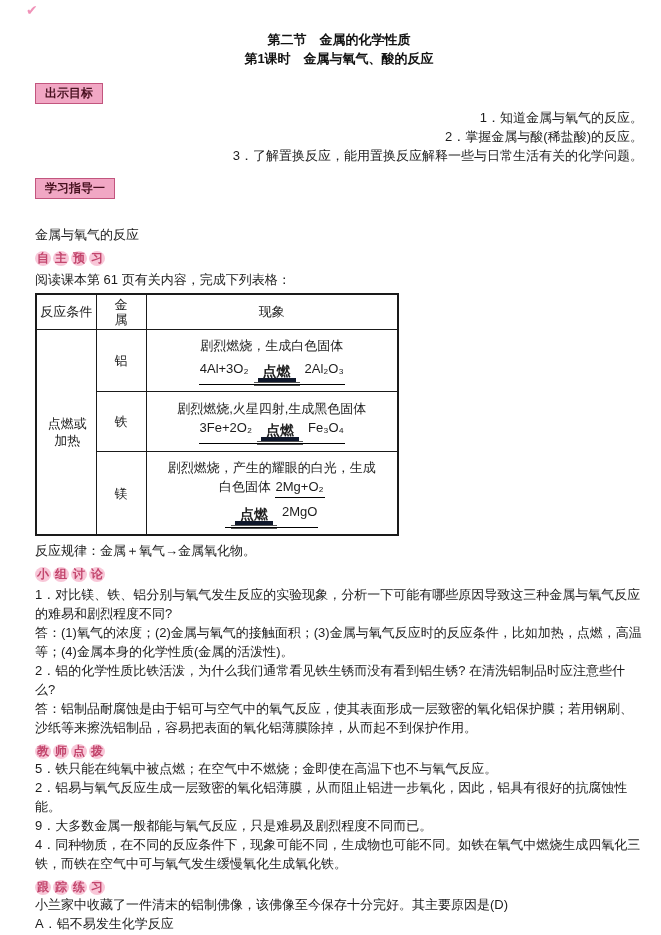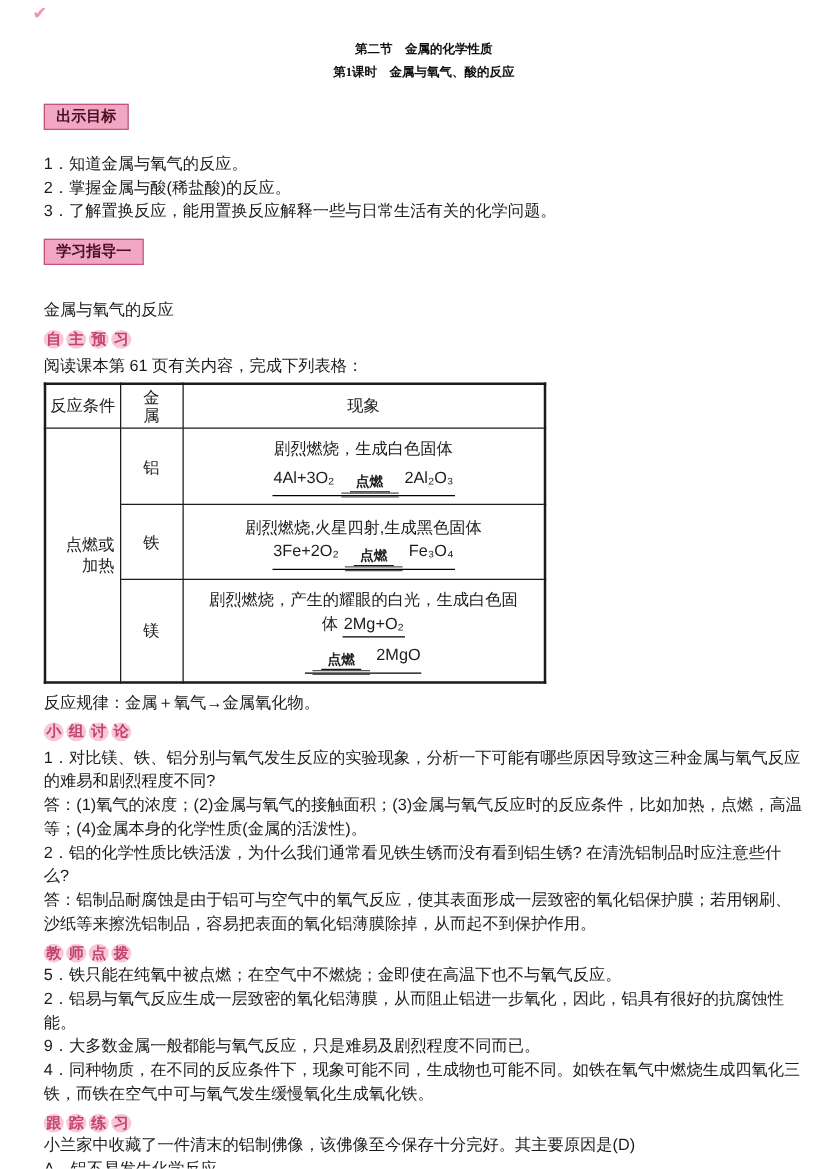--- a/index.html
+++ b/index.html
@@ -11,77 +11,77 @@
     font-family:"Liberation Sans","DejaVu Sans",sans-serif;
     color:#1c1c1c;
     font-size:13px;
     overflow:hidden;
   }
   .checkmark {
     position:absolute; left:26px; top:2px;
     color:#f092b8; font-size:14px; font-weight:bold;
   }
   .content { padding:30px 18px 0 35px; }
-  .titles { text-align:center; font-weight:bold; font-size:10px; line-height:19px; color:#111;font-family:Liberation Serif, serif; }
+  .titles { text-align:center; font-weight:bold; font-size:13px; line-height:19px; color:#111; }
   .pink-box {
     display:inline-block;
     background:#f1a7c4;
     border:1px solid #c2557e;
     color:#47101f;
     font-weight:bold;
     font-size:12px;
     padding:2px 9px 2px 9px;
     line-height:15px;
   }
   .sec-goals { margin-top:15px; }
-  .goal-list { list-style:none; margin-top:17px; }
+  .goal-list { list-style:none; margin-top:4px;text-align:right; }
   .goal-list li { line-height:19px; }
   .sec-guide1 { margin-top:13px; }
   .topic-line { margin-top:26px; line-height:19px; }
   .script-label { margin-top:5px; line-height:17px; }
   .blob {
     display:inline-flex; align-items:center; justify-content:center;
     width:16px; height:15px;
     background:#f8c7d8;
     border-radius:50%;
     color:#c2456c;
     font-size:12px; font-weight:bold;
     margin-right:2px;
   }
   .instruction { margin-top:4px; line-height:19px; }
   table.react {
     margin-top:4px;
     border-collapse:collapse;
-    width:402px;
+    width:364px;
     border:2px solid #1a1a1a;
   }
   table.react th, table.react td {
     border:1px solid #1a1a1a;
     font-weight:normal;
     font-size:13px;
     vertical-align:middle;
   }
   th.h-cond { width:60px; height:33px; text-align:center; }
   th.h-metal { width:34px; text-align:center; line-height:15px; padding:2px 18px; }
   th.h-phen { text-align:center; }
-  td.c-cond { width:60px; text-align:right; padding:4px 4px 4px 6px; line-height:17px; }
+  td.c-cond { width:60px; text-align:center; padding:4px 4px 4px 6px; line-height:17px; }
   td.c-metal { width:34px; text-align:center; padding:2px 8px; line-height:15px; }
   td.c-phen { padding:6px 20px; line-height:19px;text-align:center; }
   .row-al { height:55px; }
   .row-fe { height:60px; }
   .row-mg { height:57px; }
   .eq-line { margin-top:4px; }
   .blank { border-bottom:1px solid #000; display:inline-block; padding:0 1px 1px 1px; }
   .cond {
     display:inline-flex; flex-direction:column; align-items:center;
     margin:0 5px; transform:translateY(3px);
   }
   .cond-txt {
-    font-size:11px; line-height:13px; font-weight:bold;
-    border-bottom:1px solid #0f172a; padding:0 5px; color:#222;
+    font-size:14px; line-height:13px; font-weight:bold;
+    border-bottom:4px solid #0f172a; padding:0 5px; color:#222;
   }
   .dline { width:100%; min-width:46px; height:4px; border-top:1px solid #555; border-bottom:1px solid #555; }
   .rule-line { margin-top:5px; line-height:19px; }
   .para { line-height:19px; margin-top:0; }
   .qa-block { margin-top:3px; }
   .tips-list { list-style:none; }
   .tips-list li { line-height:19px; }
   .option-list { list-style:none; }
   .option-list li { line-height:19px; }
 </style>

